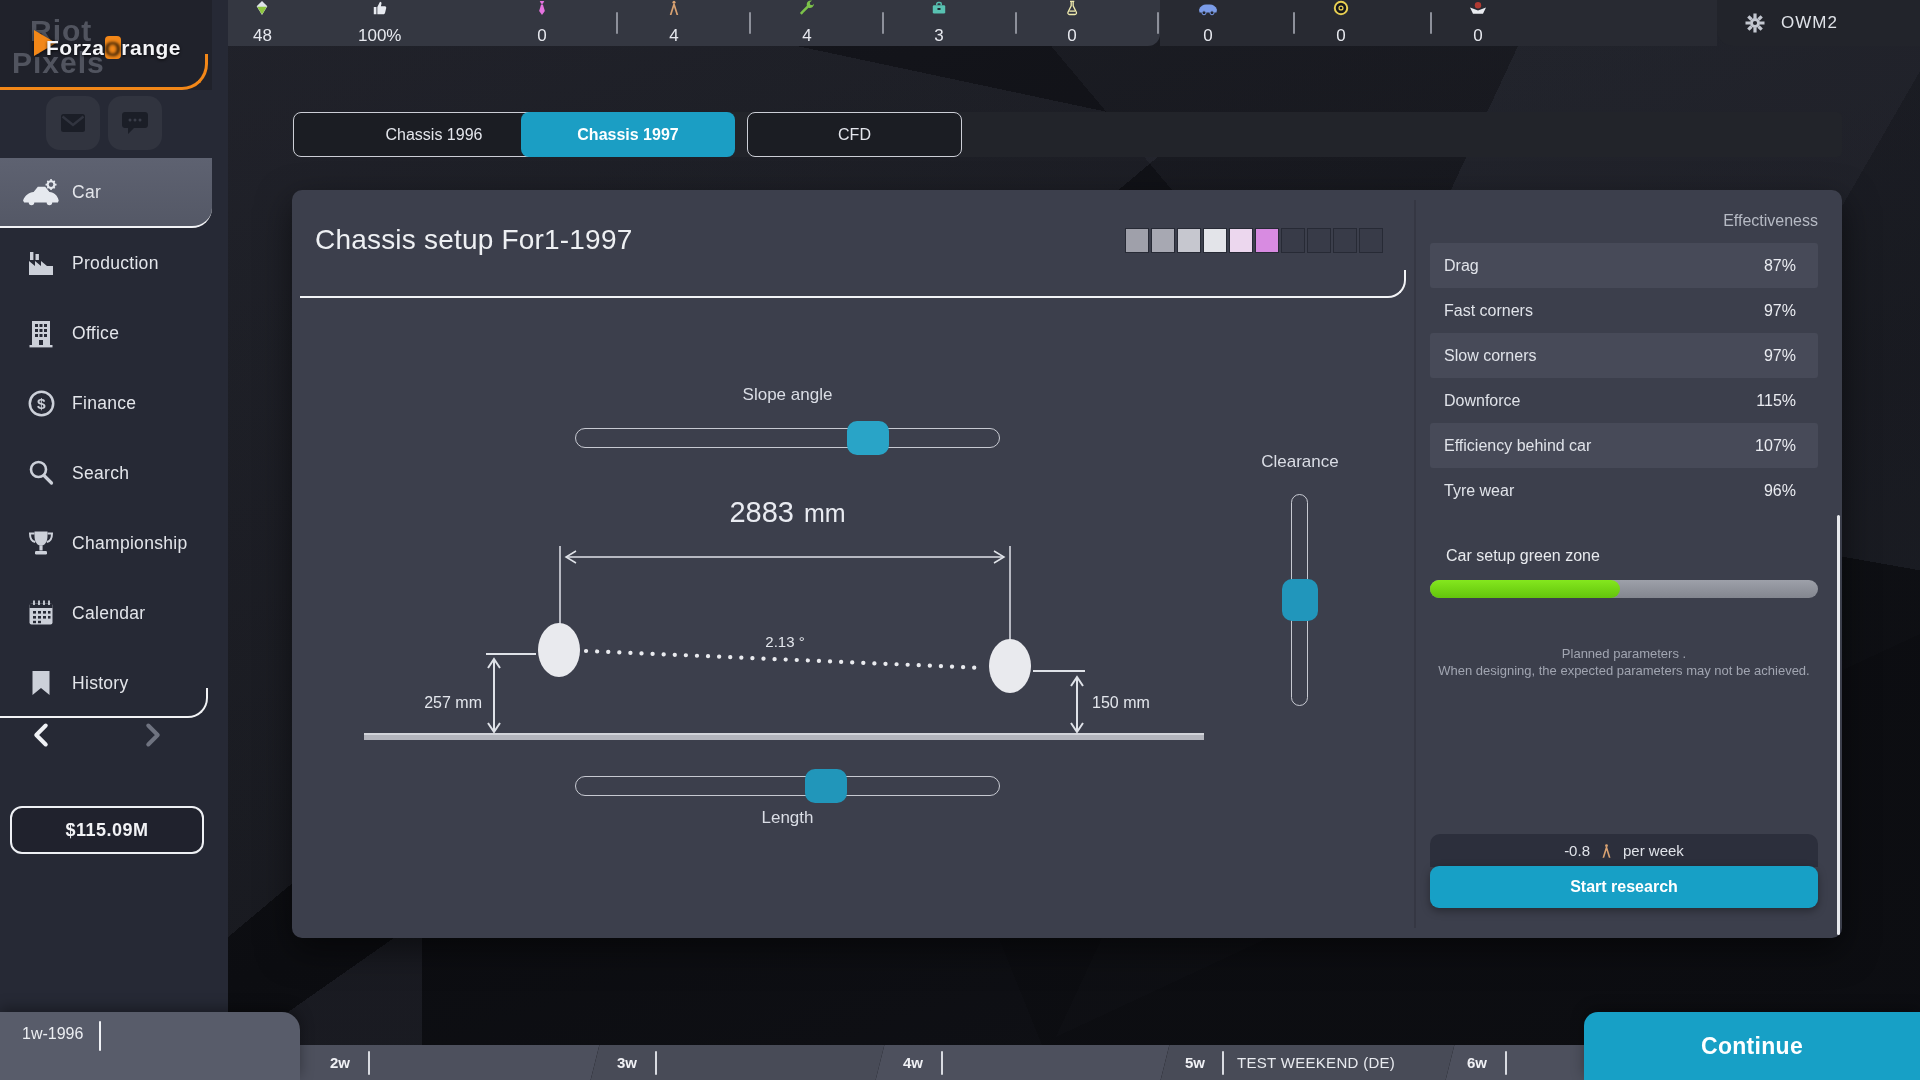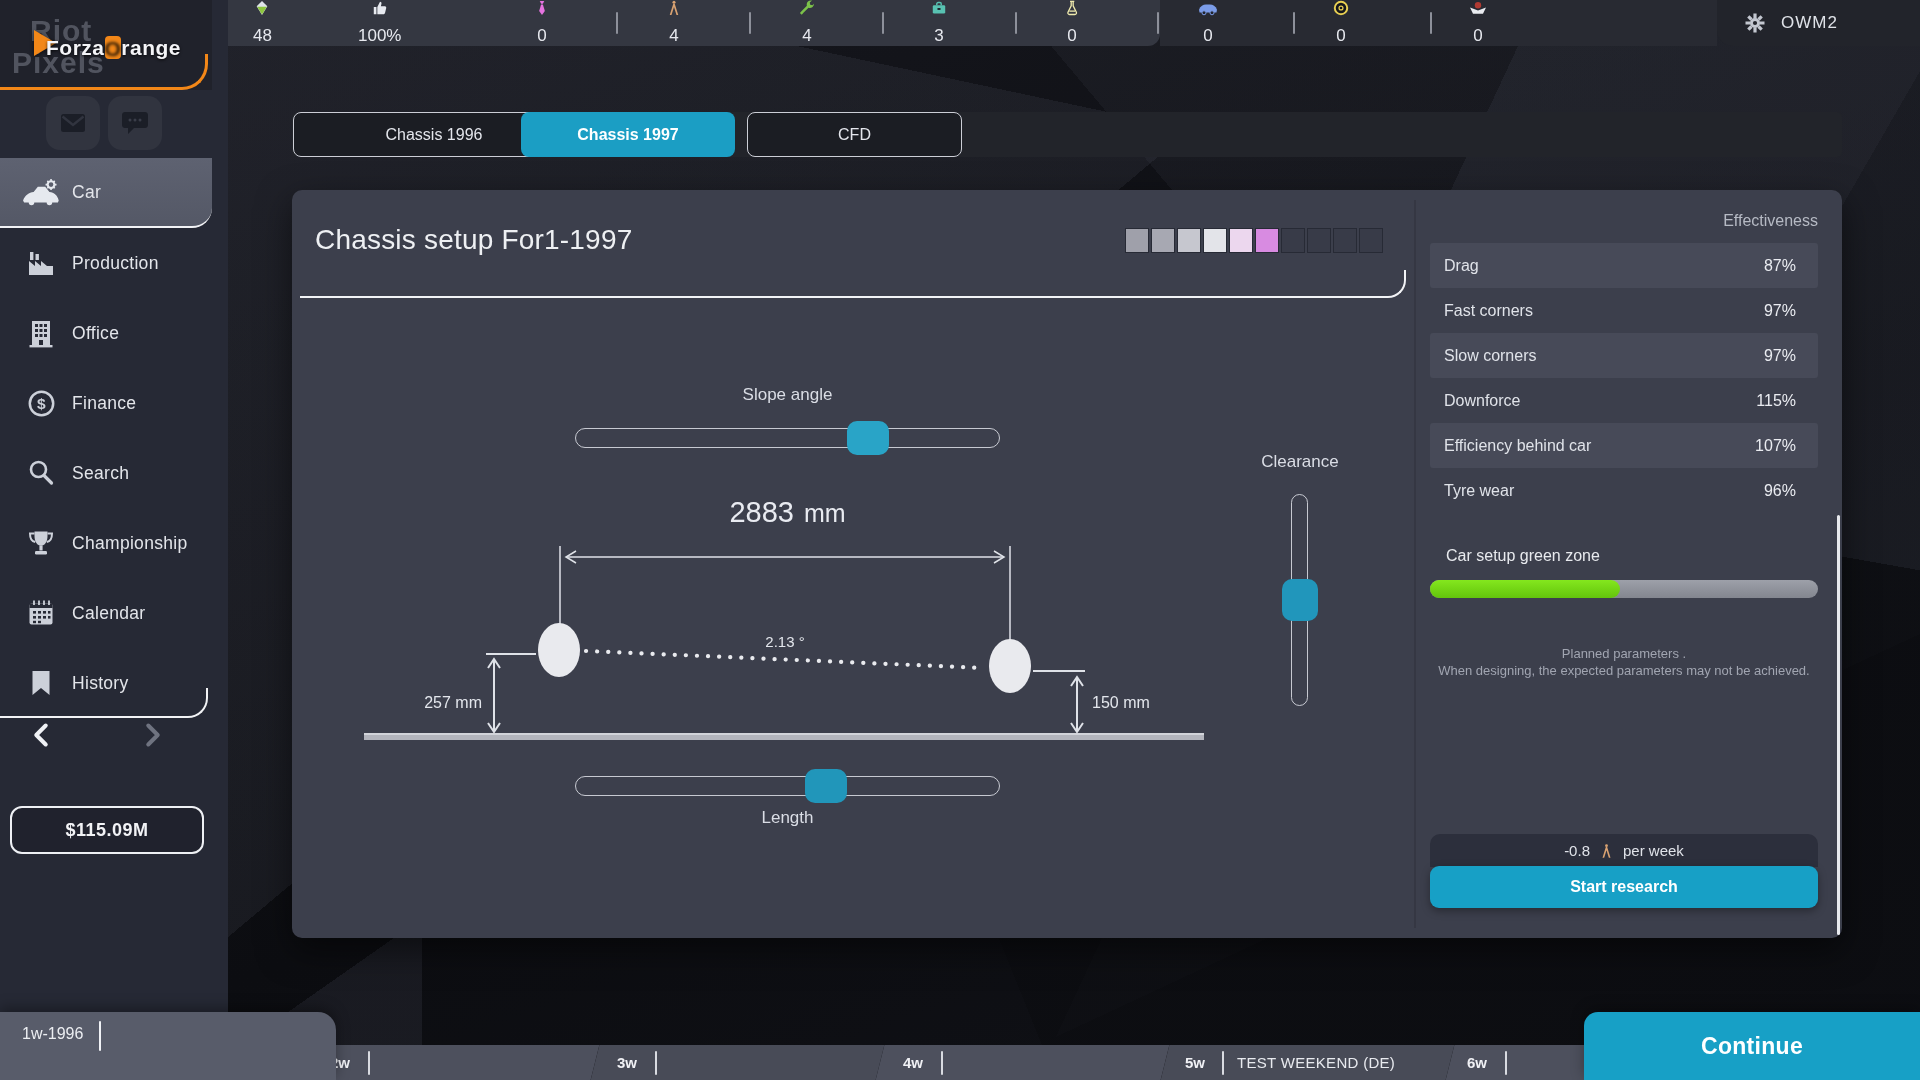--- a/index.html
+++ b/index.html
@@ -93,21 +93,21 @@
   .research-btn{position:absolute;left:1430px;top:866px;width:388px;height:42px;background:#17a0c6;
     border-radius:9px;display:flex;align-items:center;justify-content:center;color:#fff;
     font-weight:bold;font-size:16px;box-shadow:0 3px 8px rgba(0,0,0,.35);}
   .scrollbar{position:absolute;left:1837px;top:515px;width:3px;height:420px;background:#e8eaee;border-radius:2px;}
   
   .weekstrip{position:absolute;left:288px;top:1045px;width:1300px;height:35px;overflow:hidden;}
   .wseg{position:absolute;top:0;height:35px;transform:skewX(-14deg);}
   .wlabel{position:absolute;top:1045px;height:35px;line-height:35px;color:#f0f1f5;font-weight:bold;font-size:15px;}
   .wevent{position:absolute;top:1045px;height:35px;line-height:35px;color:#e8eaef;font-size:15px;letter-spacing:.3px;}
   .wdiv{position:absolute;top:1051px;width:2px;height:24px;background:#d9dbe1;border-radius:1px;}
-  .cur-week{position:absolute;left:0;top:1012px;width:336px;height:68px;background:#585c6a;
+  .cur-week{position:absolute;left:0;top:1012px;width:300px;height:68px;background:#585c6a;
     border-radius:0 18px 0 0;box-shadow:0 -4px 14px rgba(0,0,0,.35);}
   .cur-week .t{position:absolute;left:22px;top:13px;font-size:16px;color:#eceef2;}
   .cur-week .sep{position:absolute;left:99px;top:9px;width:2px;height:30px;background:#f0f2f6;border-radius:1px;}
   .continue{position:absolute;left:1584px;top:1012px;width:336px;height:68px;background:#17a0c6;
     border-radius:14px 0 0 0;display:flex;align-items:center;justify-content:center;color:#fff;
     font-weight:bold;font-size:23px;letter-spacing:.3px;box-shadow:0 -4px 14px rgba(0,0,0,.3);}
 </style>
 </head>
 <body>
 

